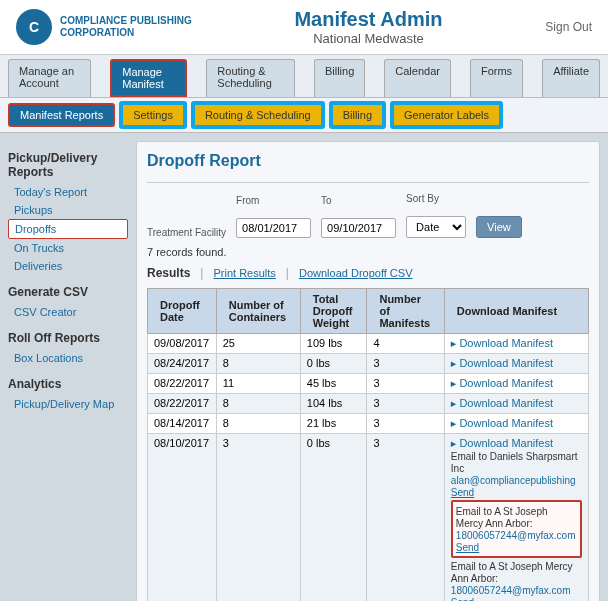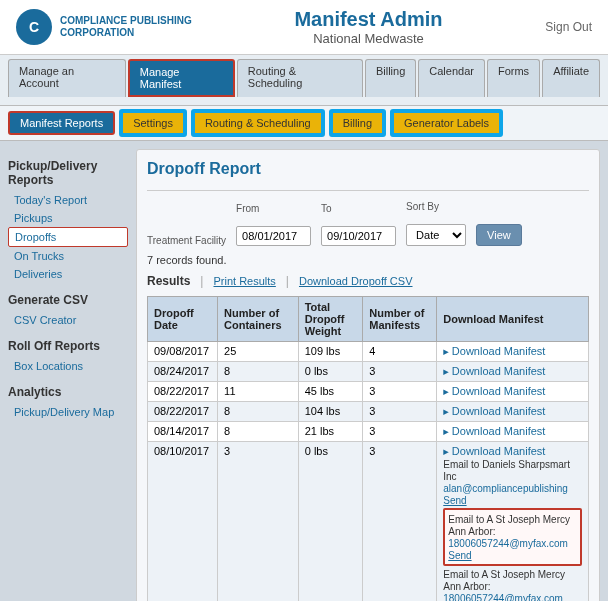--- a/index.html
+++ b/index.html
@@ -9,21 +9,21 @@
     .header { background: #fff; border-bottom: 1px solid #ccc; padding: 8px 16px; display: flex; align-items: center; justify-content: space-between; }
     .header-logo { display: flex; align-items: center; gap: 8px; }
     .logo-icon { width: 36px; height: 36px; background: #1a6b9c; border-radius: 50%; display: flex; align-items: center; justify-content: center; color: white; font-size: 14px; font-weight: bold; }
     .logo-text { font-size: 10px; color: #1a6b9c; font-weight: bold; line-height: 1.2; }
     .header-title { text-align: center; }
     .header-title h1 { font-size: 20px; color: #1a6b9c; font-weight: bold; }
     .header-title h2 { font-size: 13px; color: #555; font-weight: normal; }
     .sign-out { font-size: 12px; color: #666; cursor: pointer; }
 
     
-    .top-nav { background: #e8eef3; border-bottom: 1px solid #bbb; display: flex; padding: 4px 8px 8px; gap: 2px; }
+    .top-nav { background: #e8eef3; border-bottom: 1px solid #bbb; display: flex; padding: 4px 8px 0; gap: 19px; }
     .top-nav-item { padding: 5px 10px; font-size: 11px; color: #333; cursor: pointer; background: #d0dce6; border: 1px solid #aaa; border-bottom: none; border-radius: 3px 3px 0 0; }
     .top-nav-item.active { background: #1a6b9c; color: white; border: 2px solid #c0392b; }
 
     
     .sub-nav { background: #f0f4f8; border-bottom: 1px solid #bbb; display: flex; padding: 3px 8px; gap: 4px; align-items: center; }
     .sub-nav-item { padding: 4px 10px; font-size: 11px; color: #333; cursor: pointer; background: #eab308; border: 4px solid #0ea5e9; border-radius: 3px; }
     .sub-nav-item.active { background: #1a6b9c; color: white; border: 2px solid #c0392b; }
 
     
     .main-layout { display: flex; padding: 8px; gap: 8px; }
@@ -49,21 +49,21 @@
 
     .records-found { font-size: 11px; color: #333; margin-bottom: 8px; }
 
     
     .results-bar { display: flex; gap: 10px; margin-bottom: 8px; align-items: center; }
     .results-label { font-weight: bold; font-size: 12px; color: #333; }
     .results-link { font-size: 11px; color: #1a6b9c; cursor: pointer; text-decoration: underline; }
 
     
     .data-table { width: 100%; border-collapse: collapse; font-size: 11px; }
-    .data-table th { background: #c8d8e8; border: 1px solid #aaa; padding: 4px 6px; text-align: left; font-weight: bold; color: #222; }
+    .data-table th { background: #c8d8e8; border: 1px solid #aaa; padding: 4px 12px; text-align: left; font-weight: bold; color: #222; }
     .data-table td { border: 1px solid #ccc; padding: 3px 6px; vertical-align: top; }
     .data-table tr:nth-child(even) { background: #edf2f7; }
     .data-table tr:nth-child(odd) { background: #fff; }
     .download-link { color: #1a6b9c; cursor: pointer; font-size: 11px; }
     .download-link::before { content: "▸ "; }
 
     
     .email-highlight { border: 2px solid #c0392b; padding: 3px; margin: 2px 0; border-radius: 2px; background: #fff8f8; }
     .email-item { margin-bottom: 2px; }
     .email-item a { color: #1a6b9c; font-size: 10px; }

